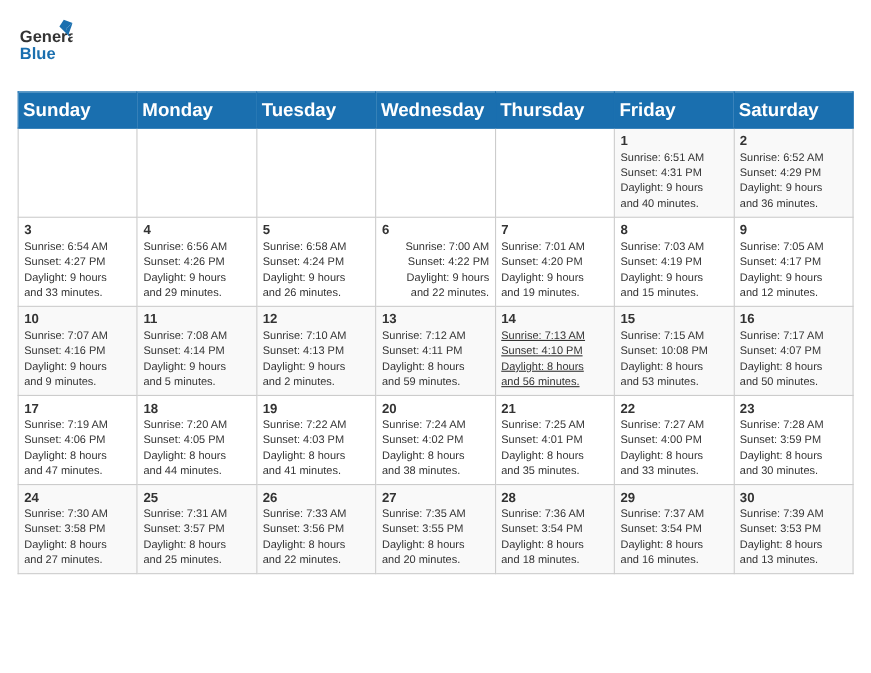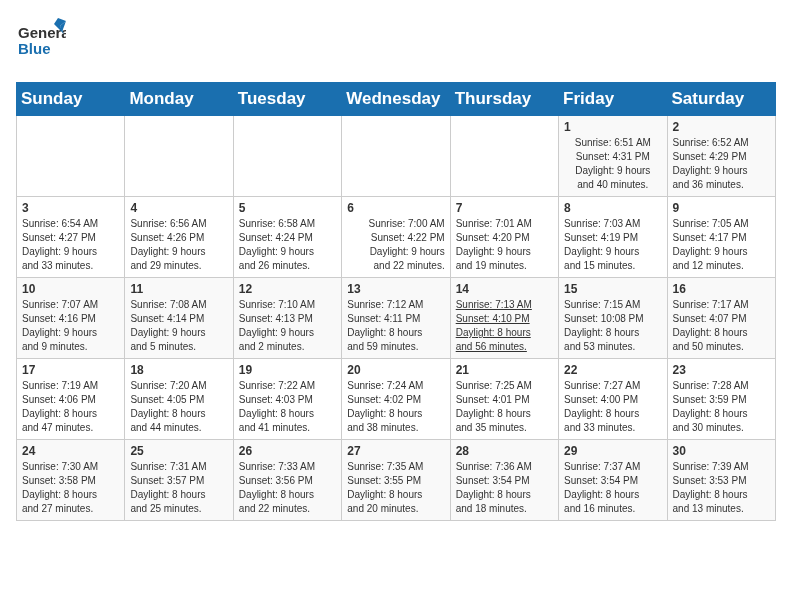--- a/index.html
+++ b/index.html
@@ -108,21 +108,21 @@
   </thead>
   <tbody id="calendar-body">
   <tr>
         <td class="empty"></td>
         <td class="empty"></td>
         <td class="empty"></td>
         <td class="empty"></td>
         <td class="empty"></td>
         <td>
           <span class="day-num">1</span>
-          <div class="day-info" style="white-space: pre-line; text-align: center;">Sunrise: 6:51 AM
+          <div class="day-info" style="white-space: pre-line;">Sunrise: 6:51 AM
 Sunset: 4:31 PM
 Daylight: 9 hours
 and 40 minutes.</div>
         </td>
         <td>
           <span class="day-num">2</span>
           <div class="day-info" style="white-space: pre-line;">Sunrise: 6:52 AM
 Sunset: 4:29 PM
 Daylight: 9 hours
 and 36 minutes.</div>

